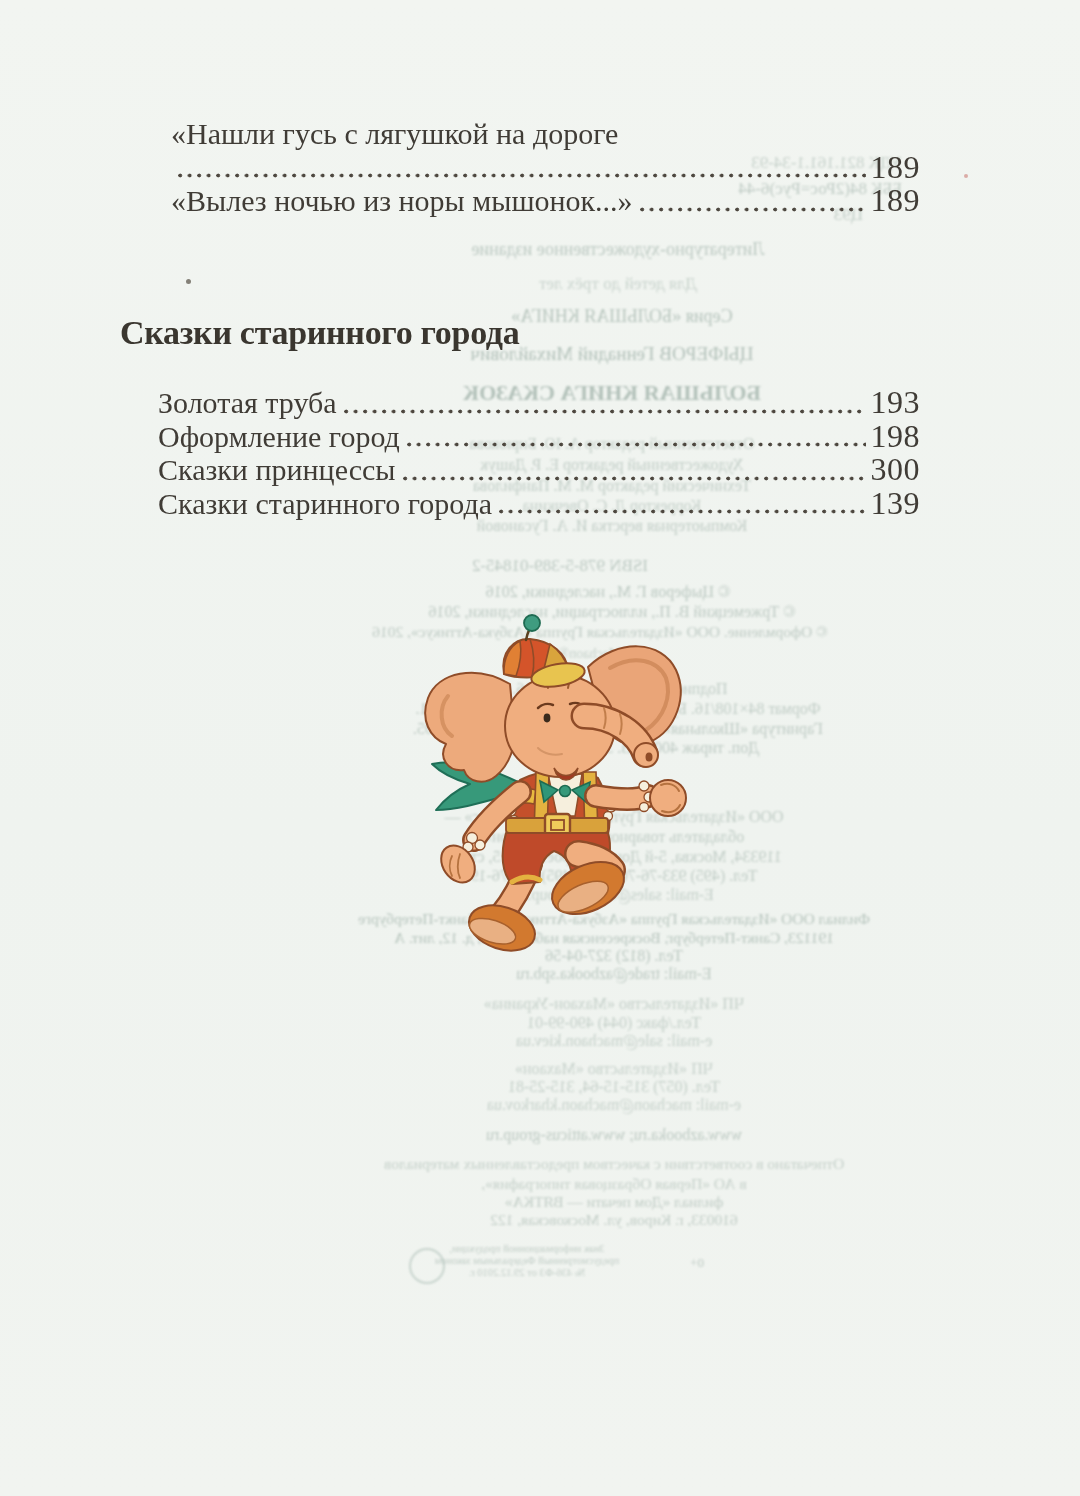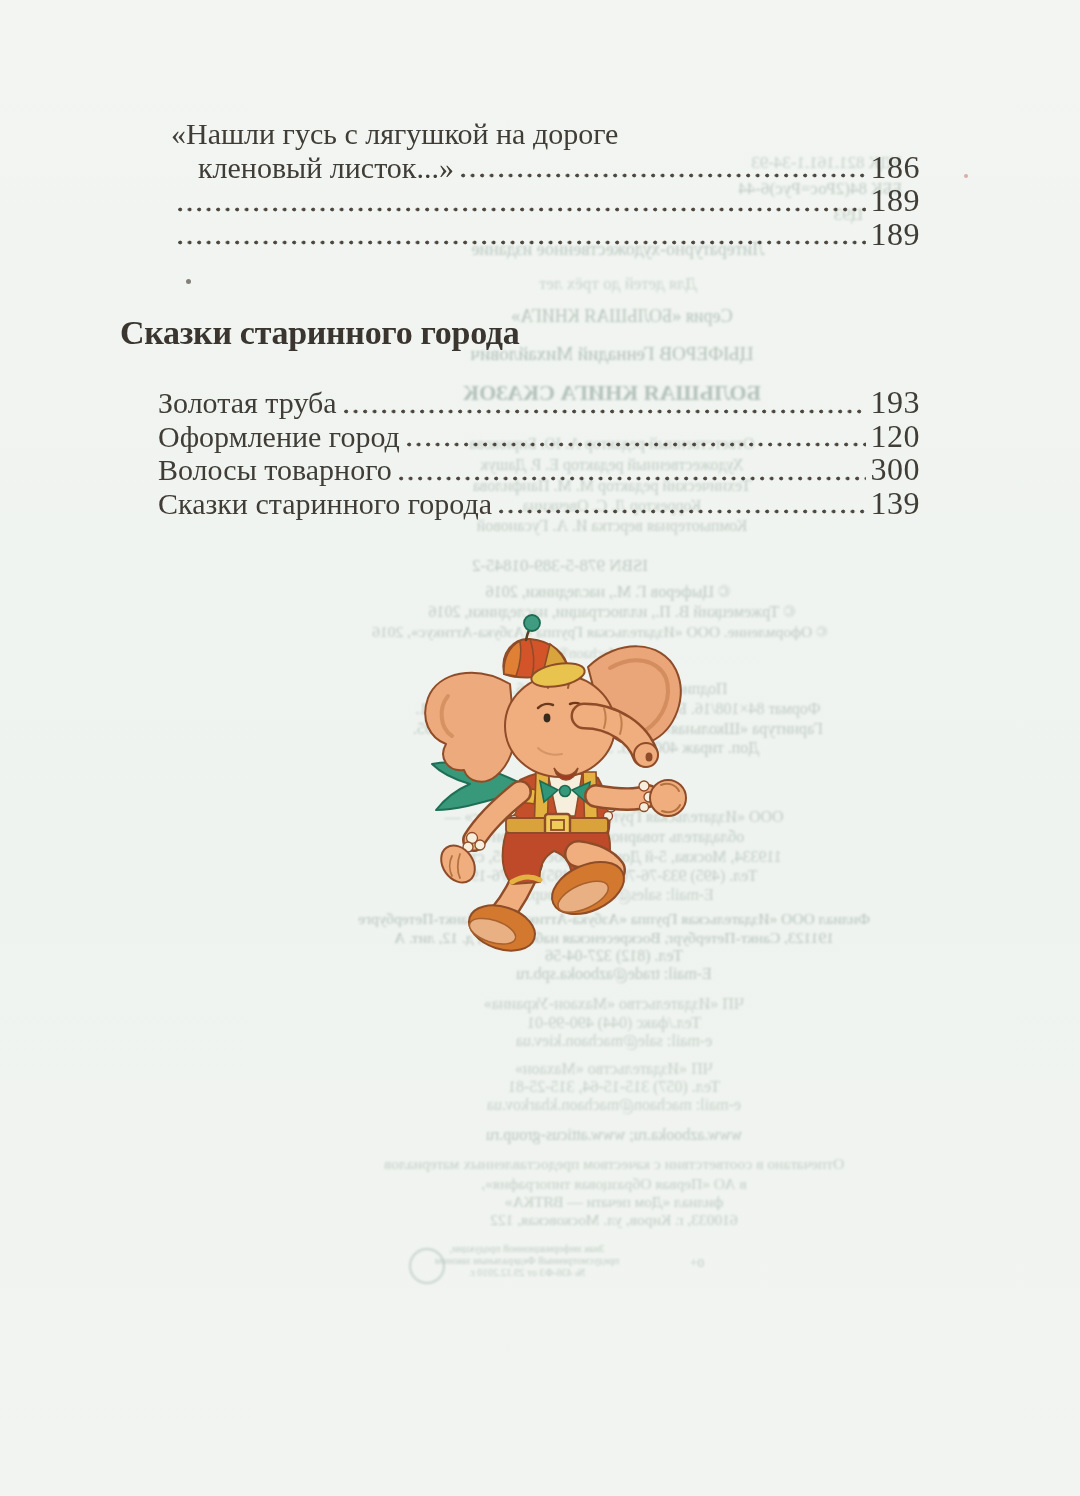--- a/index.html
+++ b/index.html
@@ -96,50 +96,46 @@
       <div class="st-line st-ctr" style="top: 1255.44px; font-size: 10.5px; opacity: 0.45; transform: translateX(13px);">предусмотренный Федеральным законом</div>
       <div class="st-line st-ctr" style="top: 1267.44px; font-size: 10.5px; opacity: 0.45; transform: translateX(13px);">№ 436-ФЗ от 29.12.2010 г.</div>
       <div class="st-line st-ctr" style="top: 1254.64px; font-size: 13px; opacity: 0.5; transform: translateX(-157px);">0+</div>
       <div class="st-circle" style="left: 635px; top: 1248px; width: 32px; height: 32px; opacity: 0.45;"></div>
     </div>
 
   <div class="toc-block" id="toc-top">
       <div class="toc-row">
         <span class="toc-title">«Нашли гусь с лягушкой на дороге</span>
       </div>
-      <div class="toc-row indent">
-        <span class="toc-title">кленовый листок...»</span>
-        <span class="dots"></span>
-        <span class="toc-page">186</span>
-      </div>
       <div class="toc-row">
         <span class="dots"></span>
         <span class="toc-page">189</span>
       </div>
       <div class="toc-row">
+        <span class="toc-title">«Вылез ночью из норы мышонок...»</span>
         <span class="dots"></span>
         <span class="toc-page">189</span>
       </div>
     </div>
 
   <h1 class="heading">Сказки старинного города</h1>
 
   <div class="toc-block" id="toc-section">
       <div class="toc-row">
         <span class="toc-title">Золотая труба</span>
         <span class="dots"></span>
         <span class="toc-page">193</span>
       </div>
       <div class="toc-row">
         <span class="toc-title">Оформление город</span>
         <span class="dots"></span>
-        <span class="toc-page">120</span>
-      </div>
-      <div class="toc-row">
-        <span class="toc-title">Волосы товарного</span>
+        <span class="toc-page">198</span>
+      </div>
+      <div class="toc-row">
+        <span class="toc-title">Сказки принцессы</span>
         <span class="dots"></span>
         <span class="toc-page">300</span>
       </div>
       <div class="toc-row">
         <span class="toc-title">Сказки старинного города</span>
         <span class="dots"></span>
         <span class="toc-page">139</span>
       </div>
     </div>
 

